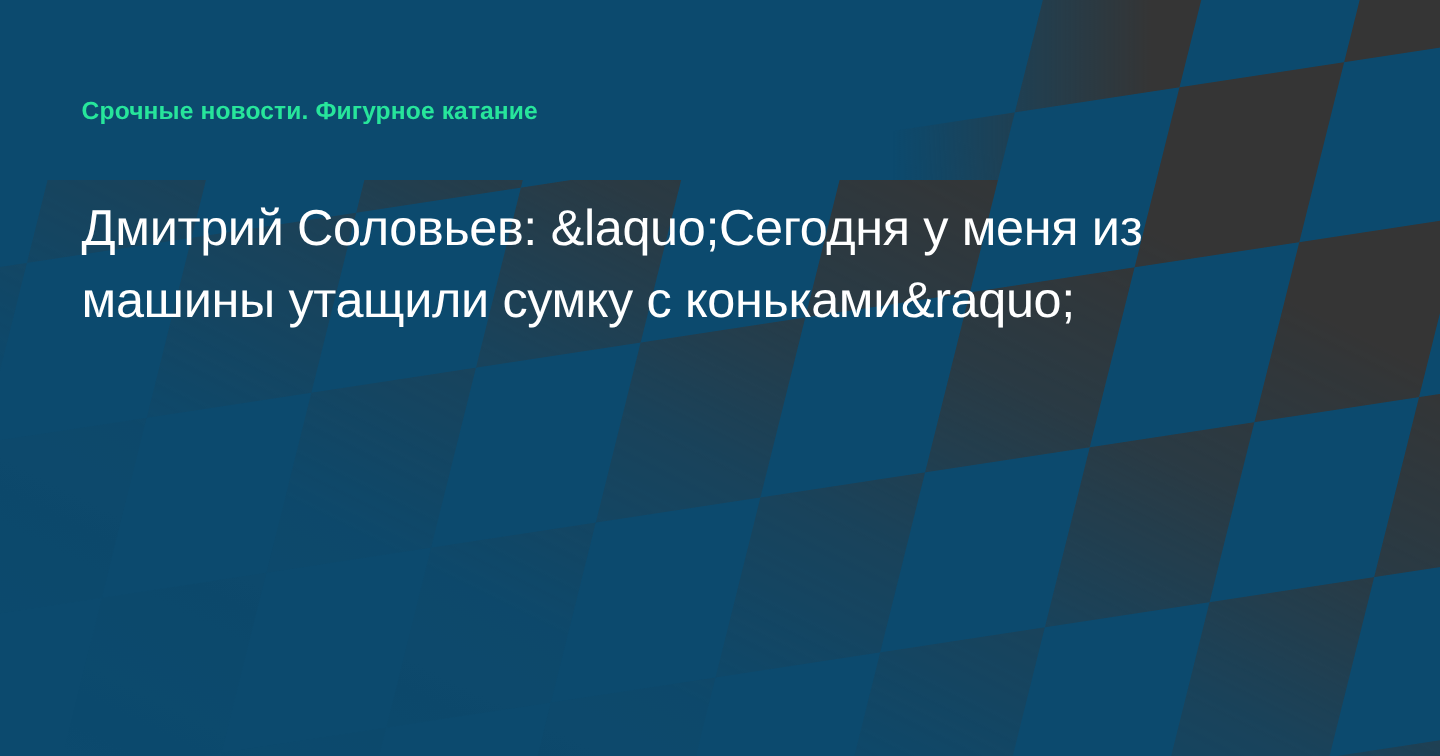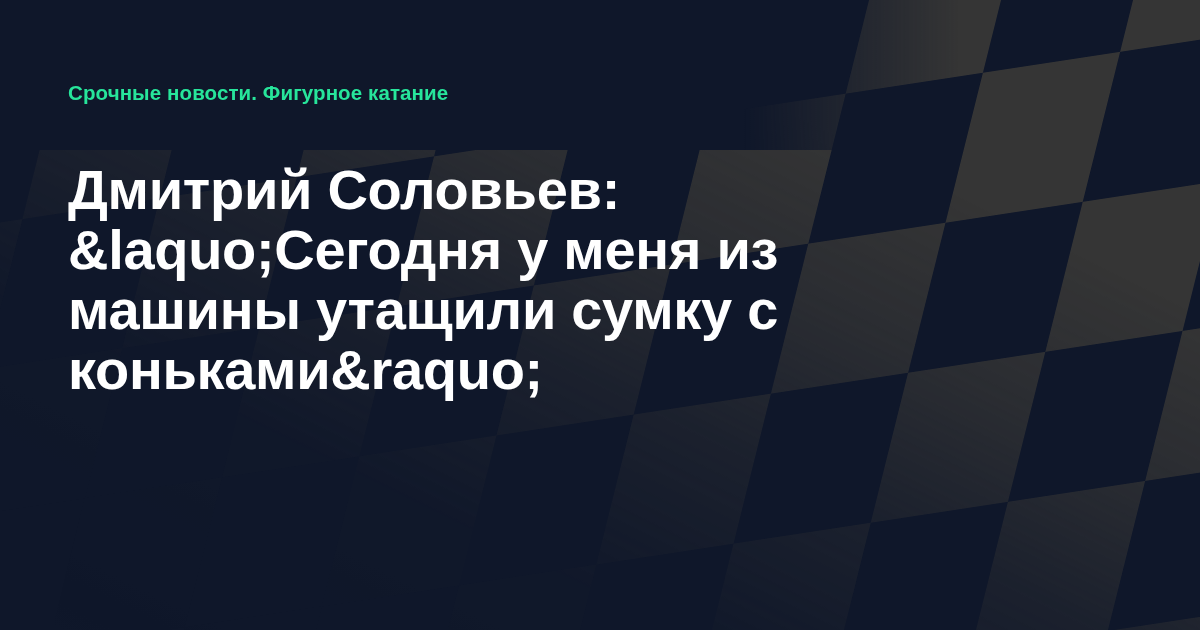--- a/index.html
+++ b/index.html
@@ -9,21 +9,21 @@
     width: 1200px;
     height: 630px;
     background: #000000;
     overflow: hidden;
   }
 
   #card {
     position: relative;
     width: 1200px;
     height: 630px;
-    background: #0f172a;
+    background: #0c4a6e;
     overflow: hidden;
     font-family: "Liberation Sans", sans-serif;
     -webkit-font-smoothing: antialiased;
   }
 
   
   #pattern-layer {
     position: absolute;
     inset: 0;
     width: 1200px;
@@ -51,22 +51,22 @@
     line-height: 1.2;
     color: #27e59b;
     white-space: nowrap;
   }
 
   #headline {
     position: absolute;
     top: 160px;
     left: 0;
     width: 905px;
-    font-size: 56px;
-    font-weight: 700;
+    font-size: 42px;
+    font-weight: 400;
     line-height: 60px;
     letter-spacing: -0.3px;
     color: #ffffff;
   }
 </style>
 </head>
 <body>
 
 <div id="card">
 

